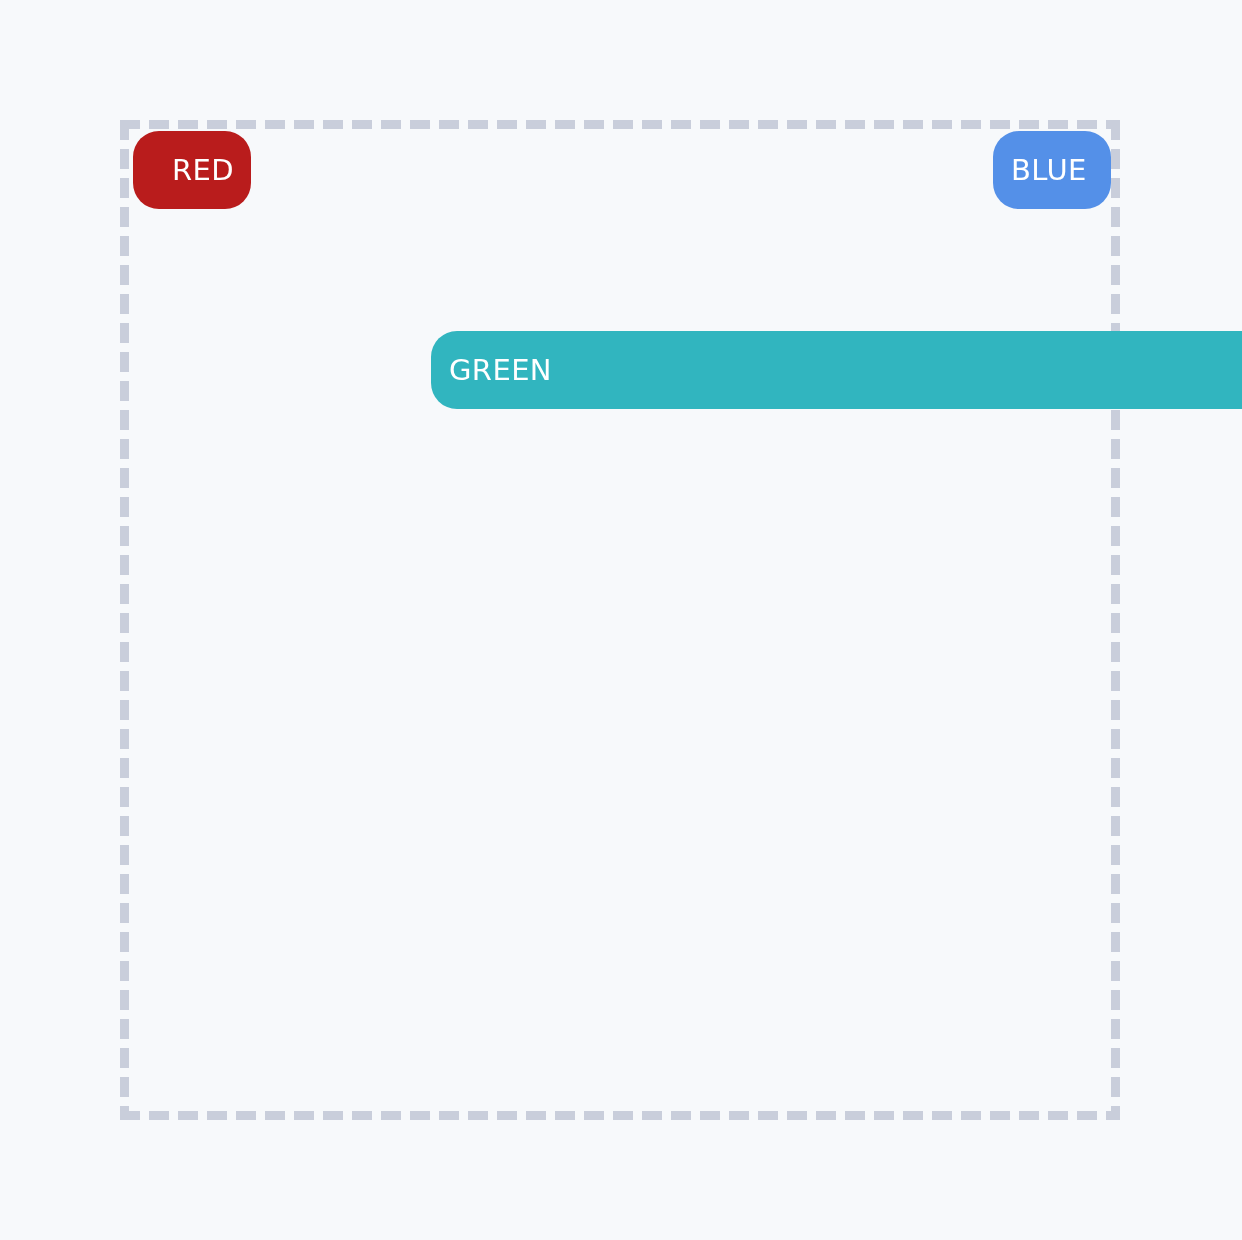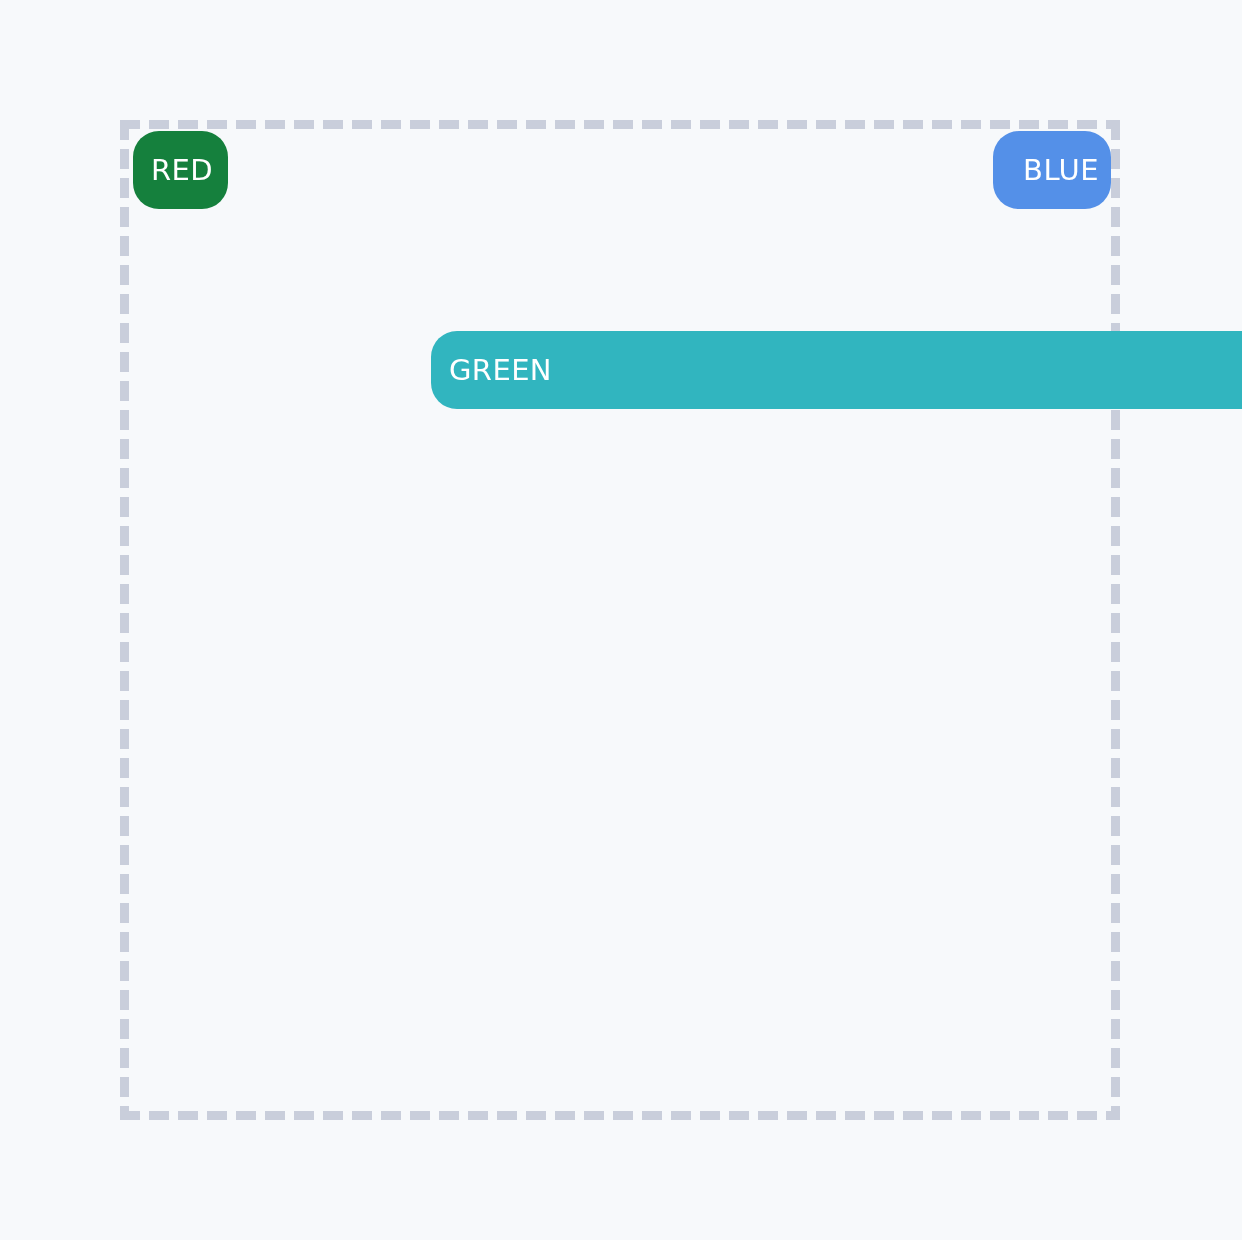--- a/index.html
+++ b/index.html
@@ -80,31 +80,31 @@
   }
   .block .block-label {
     display: block;
     padding-left: 18px;
   }
 
   
   .block-red {
     left: 133px;
     top: 131px;
-    width: 95px;
-    background: #15803d;
+    width: 118px;
+    background: #b91c1c;
+    padding-left: 21px;
   }
 
   
   .block-blue {
     left: 993px;
     top: 131px;
     width: 118px;
     background: #5490e8;
-    justify-content: center;
   }
 
   
   .block-green {
     left: 431px;
     top: 331px;
     width: 846px;
     background: #31b5bf;
   }
 </style>

